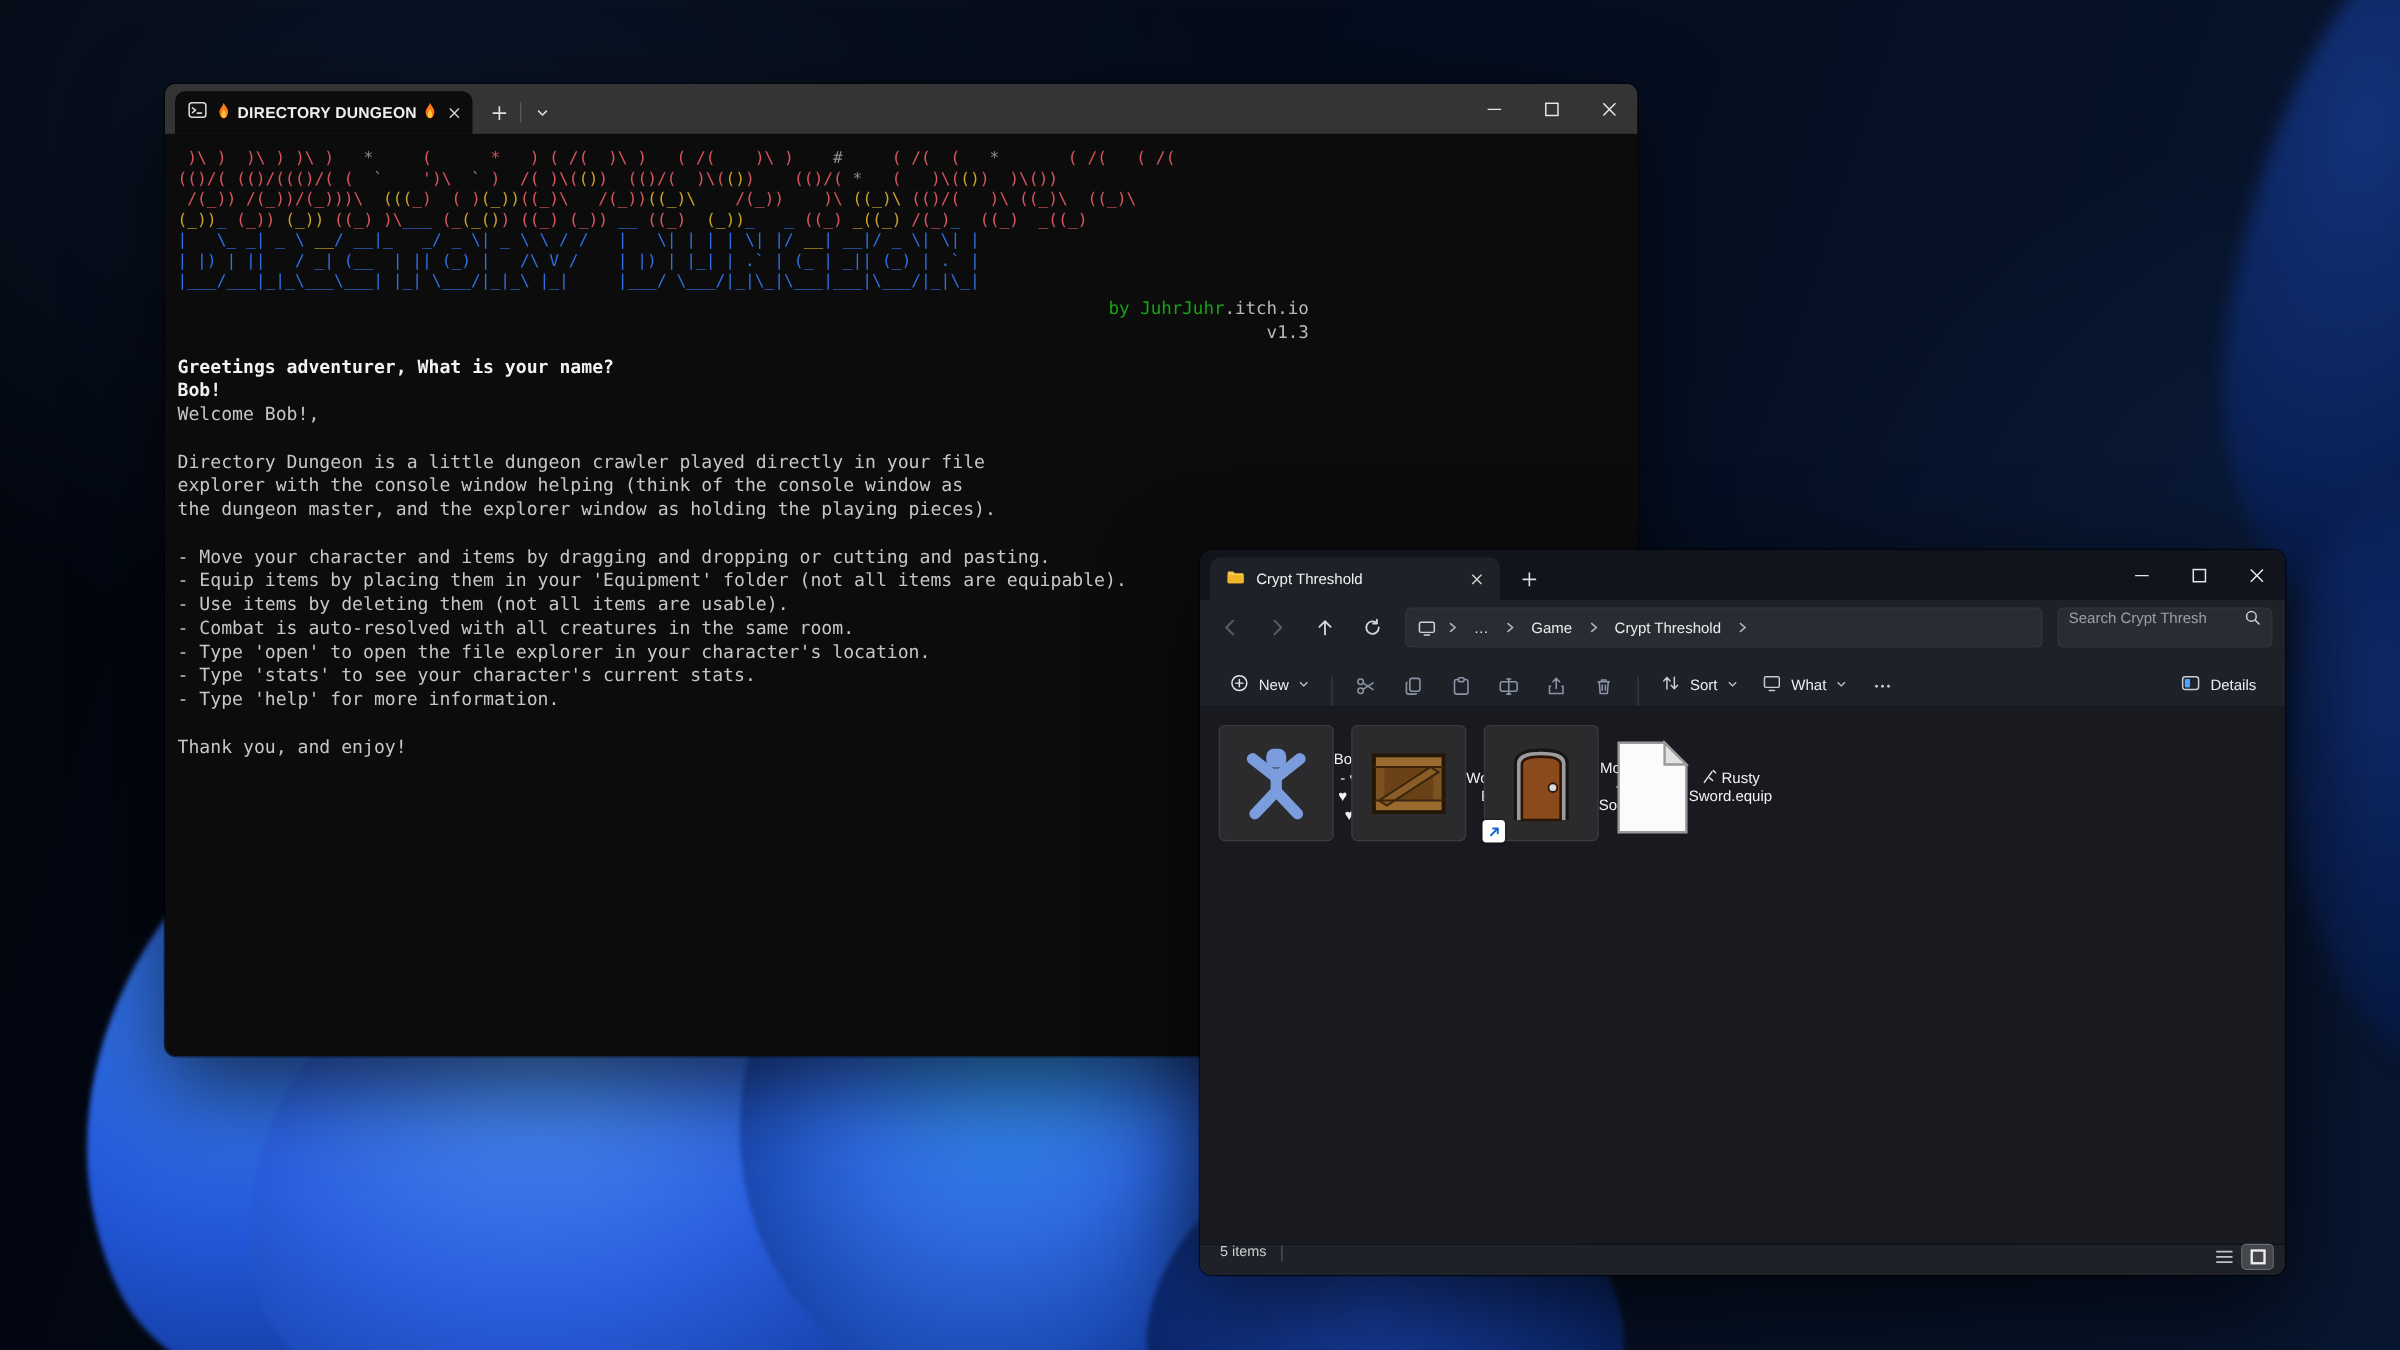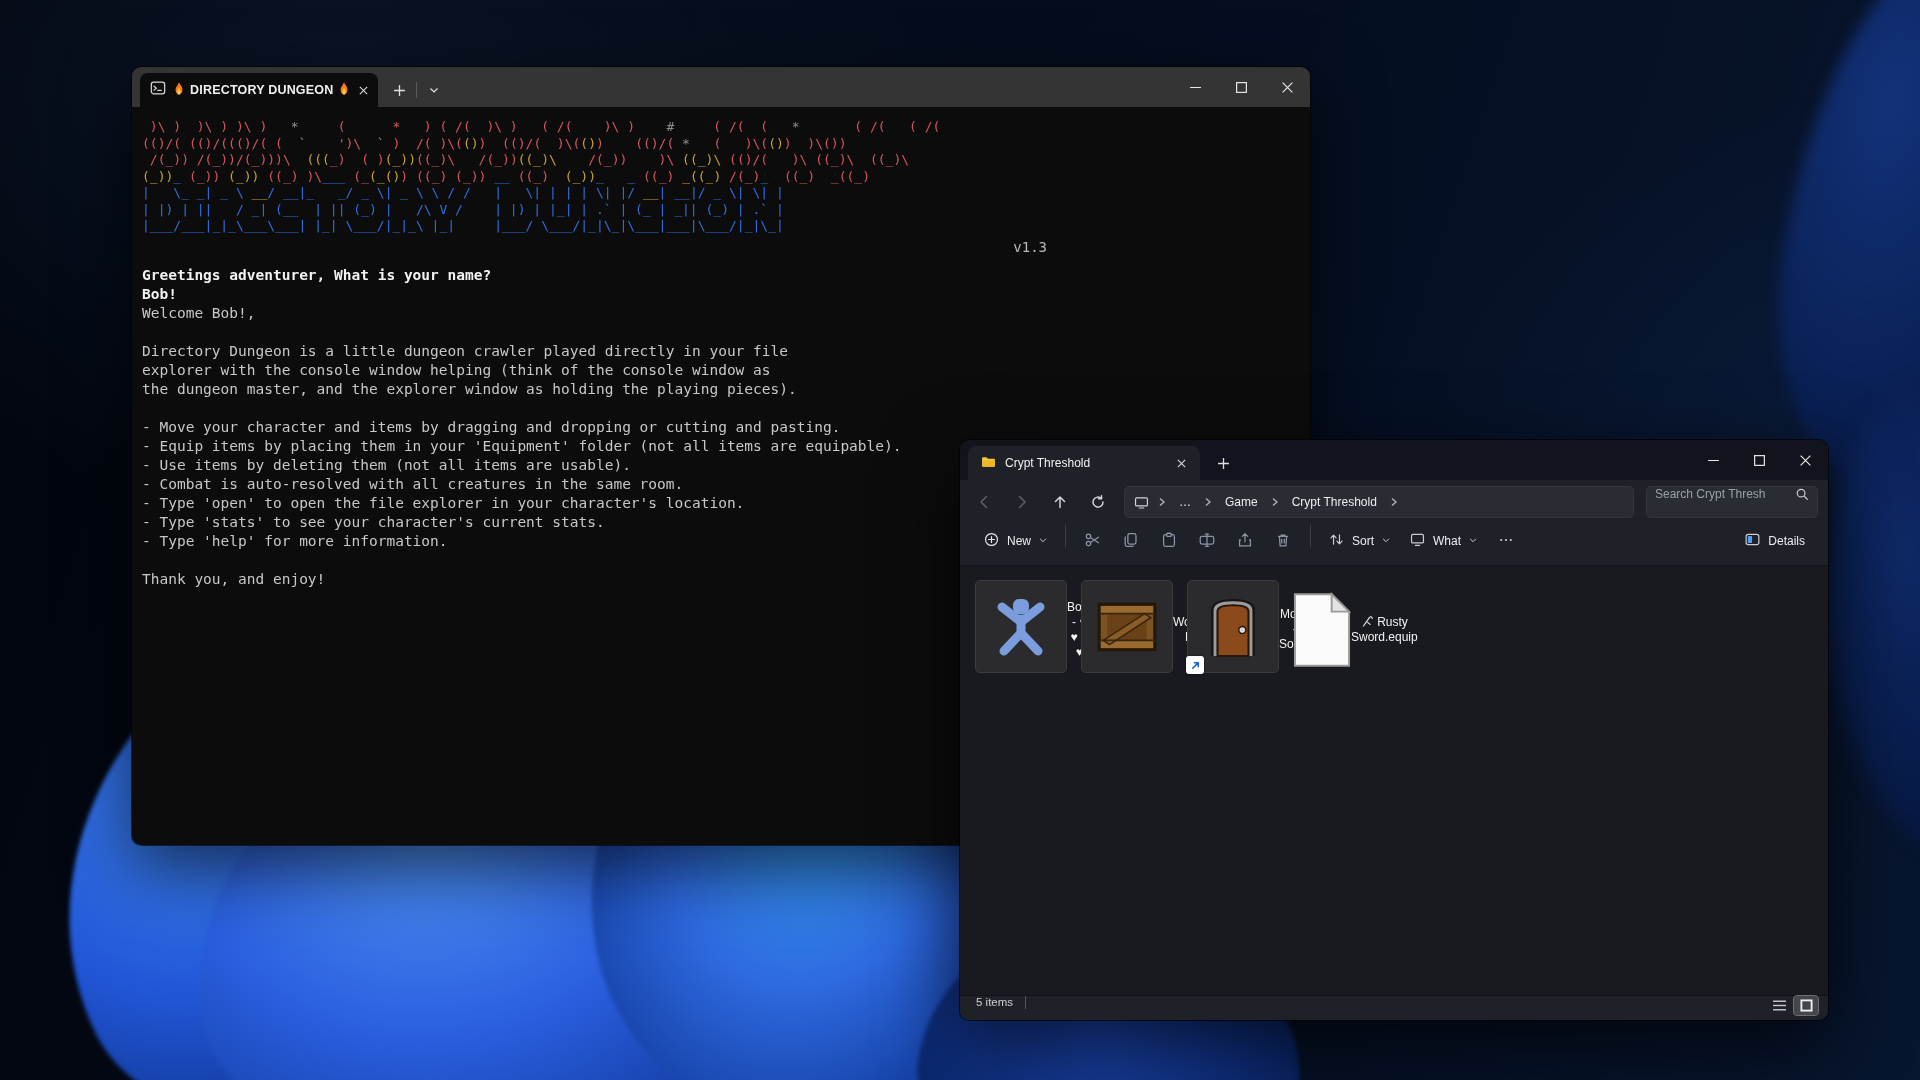--- a/index.html
+++ b/index.html
@@ -77,21 +77,21 @@
   .navbtn { width:36px; height:32px; display:flex; align-items:center; justify-content:center; border-radius:5px; }
   .crumb-pill { flex:1; height:32px; margin-left:6px; background:#2a2c34; border:1px solid #33353d; border-radius:5px;
     display:flex; align-items:center; padding:0 6px; gap:2px; min-width:0; }
   .crumb-seg { padding:3px 7px; border-radius:4px; color:#ececec; white-space:nowrap; }
   .crumb-chev { display:flex; align-items:center; padding:0 2px; }
   .search-pill { width:172px; height:32px; margin-left:10px; background:#2a2c34; border:1px solid #33353d; border-radius:5px;
     display:flex; align-items:flex-start; padding:0 8px; gap:6px; }
   .search-pill input { flex:1; min-width:0; background:transparent; border:0; outline:0; color:#cfcfcf; font-size:12px;
     font-family:"Liberation Sans","DejaVu Sans",sans-serif; }
   .search-pill input::placeholder { color:#9aa0a8; }
-  .exp-toolbar { height:42px; background:#1f2129; display:flex; align-items:flex-start; padding:0 14px; gap:0;
+  .exp-toolbar { height:42px; background:#1f2129; display:flex; align-items:flex-end; padding:0 14px; gap:0;
     border-bottom:1px solid #15161c; }
   .cmdbtn { display:flex; align-items:center; gap:7px; padding:7px 9px; border-radius:5px; color:#eceef2; white-space:nowrap; }
   .iconbtn { width:38px; height:32px; display:flex; align-items:center; justify-content:center; border-radius:5px; }
   .tool-sep { width:1px; height:24px; background:#3a3c44; margin:0 8px; }
   .toolbar-spacer { flex:1; }
   .exp-content { height:429px; background:#191a20; padding:14px 0 0 15px; display:flex; align-items:flex-start; }
   .exp-item { width:106px; display:flex; flex-direction:row; align-items:center; }
   .item-tilebox { width:92px; height:93px; position:relative; display:flex; align-items:flex-end; justify-content:center; }
   .item-tile { width:92px; height:93px; background:#2b2b2e; border:1px solid #3c3c40; border-radius:5px;
     display:flex; align-items:center; justify-content:center; }
@@ -173,20 +173,21 @@
         <div class="wbtn">
             <svg width="13" height="13" viewBox="0 0 12 12">
               <path d="M1.5 1.5 L10.5 10.5 M10.5 1.5 L1.5 10.5" stroke="#e8e8e8" stroke-width="1.1"></path>
             </svg>
           </div>
       </div>
     </div>
     <div class="term-body">
       <div class="ascii-art" id="ascii-art"><div><span class="c-r"> )\ )  )\ ) )\ )   </span><span class="c-g">*</span><span class="c-r">     (      *   ) ( /(  )\ )   ( /(    )\ )    </span><span class="c-g">#</span><span class="c-r">     ( /(  (   </span><span class="c-g">*</span><span class="c-r">       ( /(   ( /(</span></div><div><span class="c-r">(()/( (()/((()/( (  </span><span class="c-g">`</span><span class="c-r">    ')\  </span><span class="c-g">`</span><span class="c-r"> )  /( )\(</span><span class="c-y">()</span><span class="c-r">)  (()/(  )\(</span><span class="c-y">()</span><span class="c-r">)    (()/( </span><span class="c-g">*</span><span class="c-r">   (   )\(</span><span class="c-y">()</span><span class="c-r">)  )\())</span></div><div><span class="c-r"> /(_)) /(_))/(_)))\  </span><span class="c-y">(((</span><span class="c-r">_)  ( )</span><span class="c-y">(_))</span><span class="c-r">((_)\   /(_))</span><span class="c-y">((_)\</span><span class="c-r">    /(_))    )\ </span><span class="c-y">((_)\</span><span class="c-r"> (()/(   )\ ((_)\  ((_)\</span></div><div><span class="c-y">(_))</span><span class="c-b">_</span><span class="c-r"> (_)) </span><span class="c-y">(_))</span><span class="c-r"> ((_) )\</span><span class="c-b">___</span><span class="c-r"> (_</span><span class="c-y">(_()</span><span class="c-r">) ((_) (_)) </span><span class="c-b">__</span><span class="c-r"> ((_)  </span><span class="c-y">(_))</span><span class="c-b">_</span><span class="c-r">   </span><span class="c-b">_</span><span class="c-r"> ((_) </span><span class="c-y">_((_)</span><span class="c-r"> /(_)</span><span class="c-b">_</span><span class="c-r">  ((_)  _((_)</span></div><div><span class="c-b">|   \_ _| _ \ </span><span class="c-y">__</span><span class="c-b">/ __|_   _/ _ \| _ \ \ / /   |   \| | | | \| |/ </span><span class="c-y">__</span><span class="c-b">| __|/ _ \| \| |</span></div><div><span class="c-b">| |) | ||   / _| (__  | || (_) |   /\ V /    | |) | |_| | .` | (_ | _|| (_) | .` |</span></div><div><span class="c-b">|___/___|_|_\___\___| |_| \___/|_|_\ |_|     |___/ \___/|_|\_|\___|___|\___/|_|\_|</span></div></div>
       <div class="term-credit" style="font-family:inherit">
+        <div><span class="green">by JuhrJuhr</span><span class="gray">.itch.io</span></div>
         <div><span class="gray">v1.3</span></div>
       </div>
       <div class="term-lines" id="term-lines"><div class="bold">Greetings adventurer, What is your name?</div><div class="bold">Bob!</div><div>Welcome Bob!,</div><div>&nbsp;</div><div>Directory Dungeon is a little dungeon crawler played directly in your file</div><div>explorer with the console window helping (think of the console window as</div><div>the dungeon master, and the explorer window as holding the playing pieces).</div><div>&nbsp;</div><div>- Move your character and items by dragging and dropping or cutting and pasting.</div><div>- Equip items by placing them in your 'Equipment' folder (not all items are equipable).</div><div>- Use items by deleting them (not all items are usable).</div><div>- Combat is auto-resolved with all creatures in the same room.</div><div>- Type 'open' to open the file explorer in your character's location.</div><div>- Type 'stats' to see your character's current stats.</div><div>- Type 'help' for more information.</div><div>&nbsp;</div><div>Thank you, and enjoy!</div></div>
     </div>
   </div>
 
   <div class="exp-win">
     <div class="exp-tabbar">
       <div class="exp-tab">
         <span>

